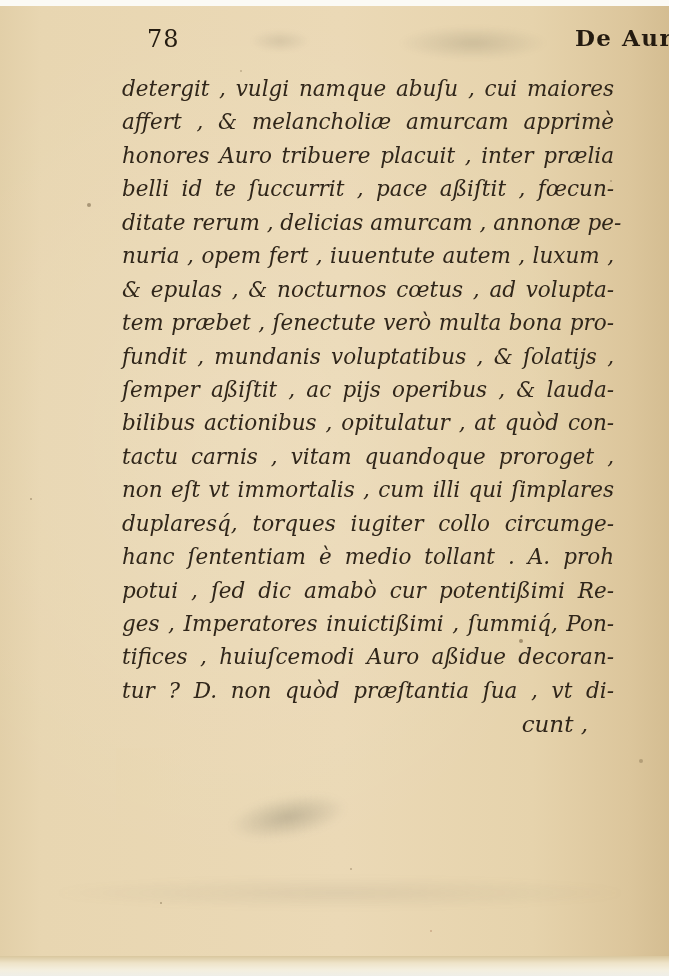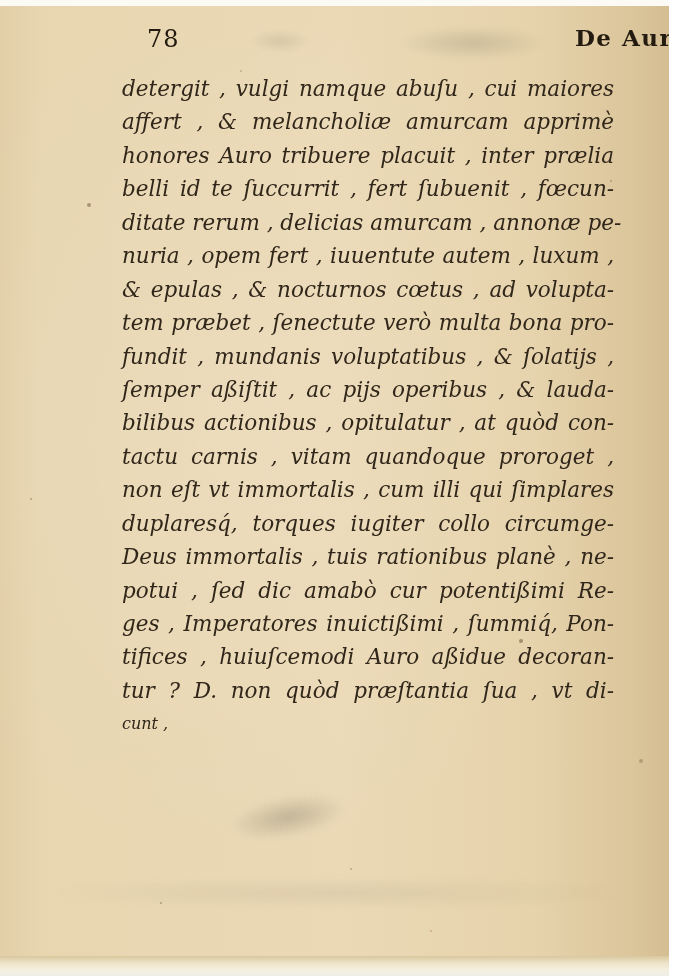--- a/index.html
+++ b/index.html
@@ -57,23 +57,24 @@
     color:#30261a;
     text-align: justify;
     text-align-last: justify;
     text-justify: inter-word;
     height: 33.45px;
     overflow: visible;
     white-space: nowrap;
   }
   .catchword {
     font-style: italic;
-    font-size: 16px;
+    font-size: 23px;
     line-height: 34px;
     color:#30261a;
+    text-align: right;
     padding-right: 26px;
   }
   
   .paper-specks {
     position:absolute; left:0; top:0; width:2px; height:2px;
     background: transparent; border-radius:50%;
     box-shadow:
       88px 204px 0 1px rgba(92,72,44,.45),
       30px 498px 0 0 rgba(92,72,44,.4),
       520px 640px 0 1px rgba(92,72,44,.5),
@@ -127,32 +128,32 @@
   <div class="ghost ghost-blot"></div>
   <div class="ghost ghost-band"></div>
 
   <div class="header-pagenum">78</div>
   <div class="header-title">De Auro</div>
 
   <div class="textblock">
     <div class="tline">detergit , vulgi namque abuſu , cui maiores</div>
     <div class="tline">affert , &amp; melancholiæ amurcam apprimè</div>
     <div class="tline">honores Auro tribuere placuit , inter prælia</div>
-    <div class="tline">belli id te ſuccurrit , fert ſubuenit , fœcun-</div>
+    <div class="tline">belli id te ſuccurrit , pace aßiſtit , fœcun-</div>
     <div class="tline">ditate rerum , delicias amurcam , annonæ pe-</div>
     <div class="tline">nuria , opem fert , iuuentute autem , luxum ,</div>
     <div class="tline">&amp; epulas , &amp; nocturnos cœtus , ad volupta-</div>
     <div class="tline">tem præbet , ſenectute verò multa bona pro-</div>
     <div class="tline">fundit , mundanis voluptatibus , &amp; ſolatijs ,</div>
     <div class="tline">ſemper aßiſtit , ac pijs operibus , &amp; lauda-</div>
     <div class="tline">bilibus actionibus , opitulatur , at quòd con-</div>
     <div class="tline">tactu carnis , vitam quandoque proroget ,</div>
     <div class="tline">non eſt vt immortalis , cum illi qui ſimplares</div>
     <div class="tline">duplaresq́, torques iugiter collo circumge-</div>
-    <div class="tline">Deus immortalis , tuis rationibus planè , ne-</div>
+    <div class="tline">hanc ſententiam è medio tollant . A. proh</div>
     <div class="tline">potui , ſed dic amabò cur potentißimi Re-</div>
     <div class="tline">ges , Imperatores inuictißimi , ſummiq́, Pon-</div>
     <div class="tline">tifices , huiuſcemodi Auro aßidue decoran-</div>
     <div class="tline">tur ? D. non quòd præſtantia ſua , vt di-</div>
     <div class="catchword">cunt ,</div>
   </div>
 
   <div class="ink-fade"></div>
 </div>
 

